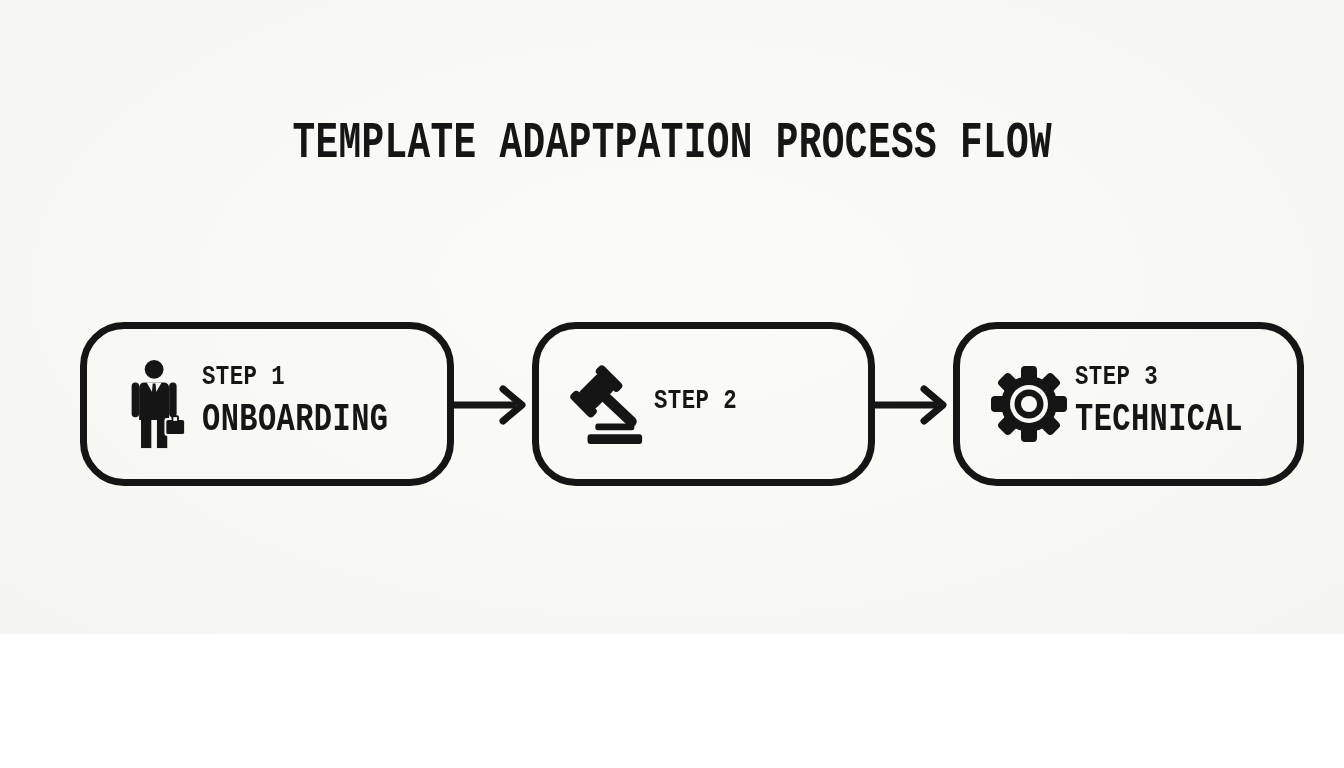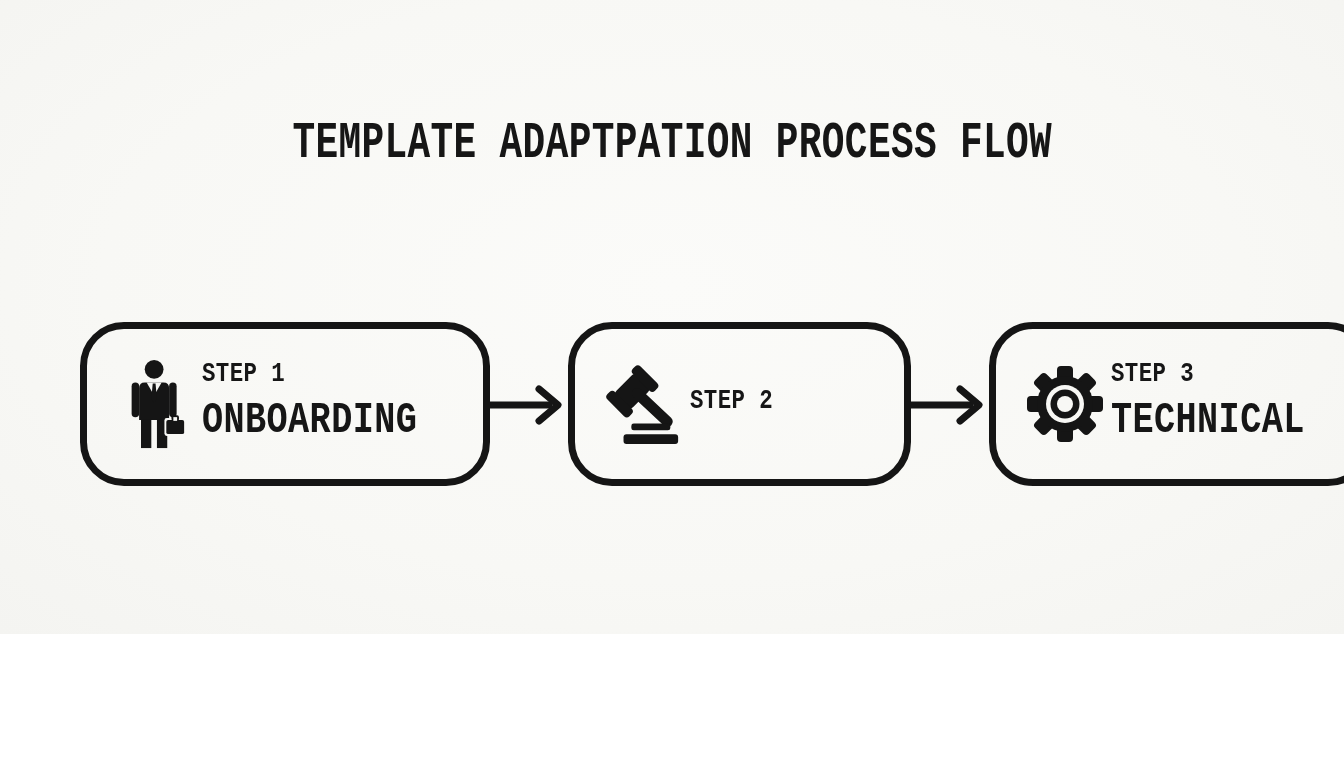--- a/index.html
+++ b/index.html
@@ -61,21 +61,21 @@
     flex-direction: column;
     margin-top: -6px;
   }
   .step-label {
     font-size: 28px;
     font-weight: 800;
     line-height: 1;
     white-space: nowrap;
   }
   .step-name {
-    font-size: 44px;
+    font-size: 38px;
     font-weight: 800;
     line-height: 1;
     margin-top: 10px;
     white-space: nowrap;
   }
   .condense-l {
     display: inline-block;
     transform: scaleX(0.8);
     transform-origin: left center;
     letter-spacing: 0.5px;

